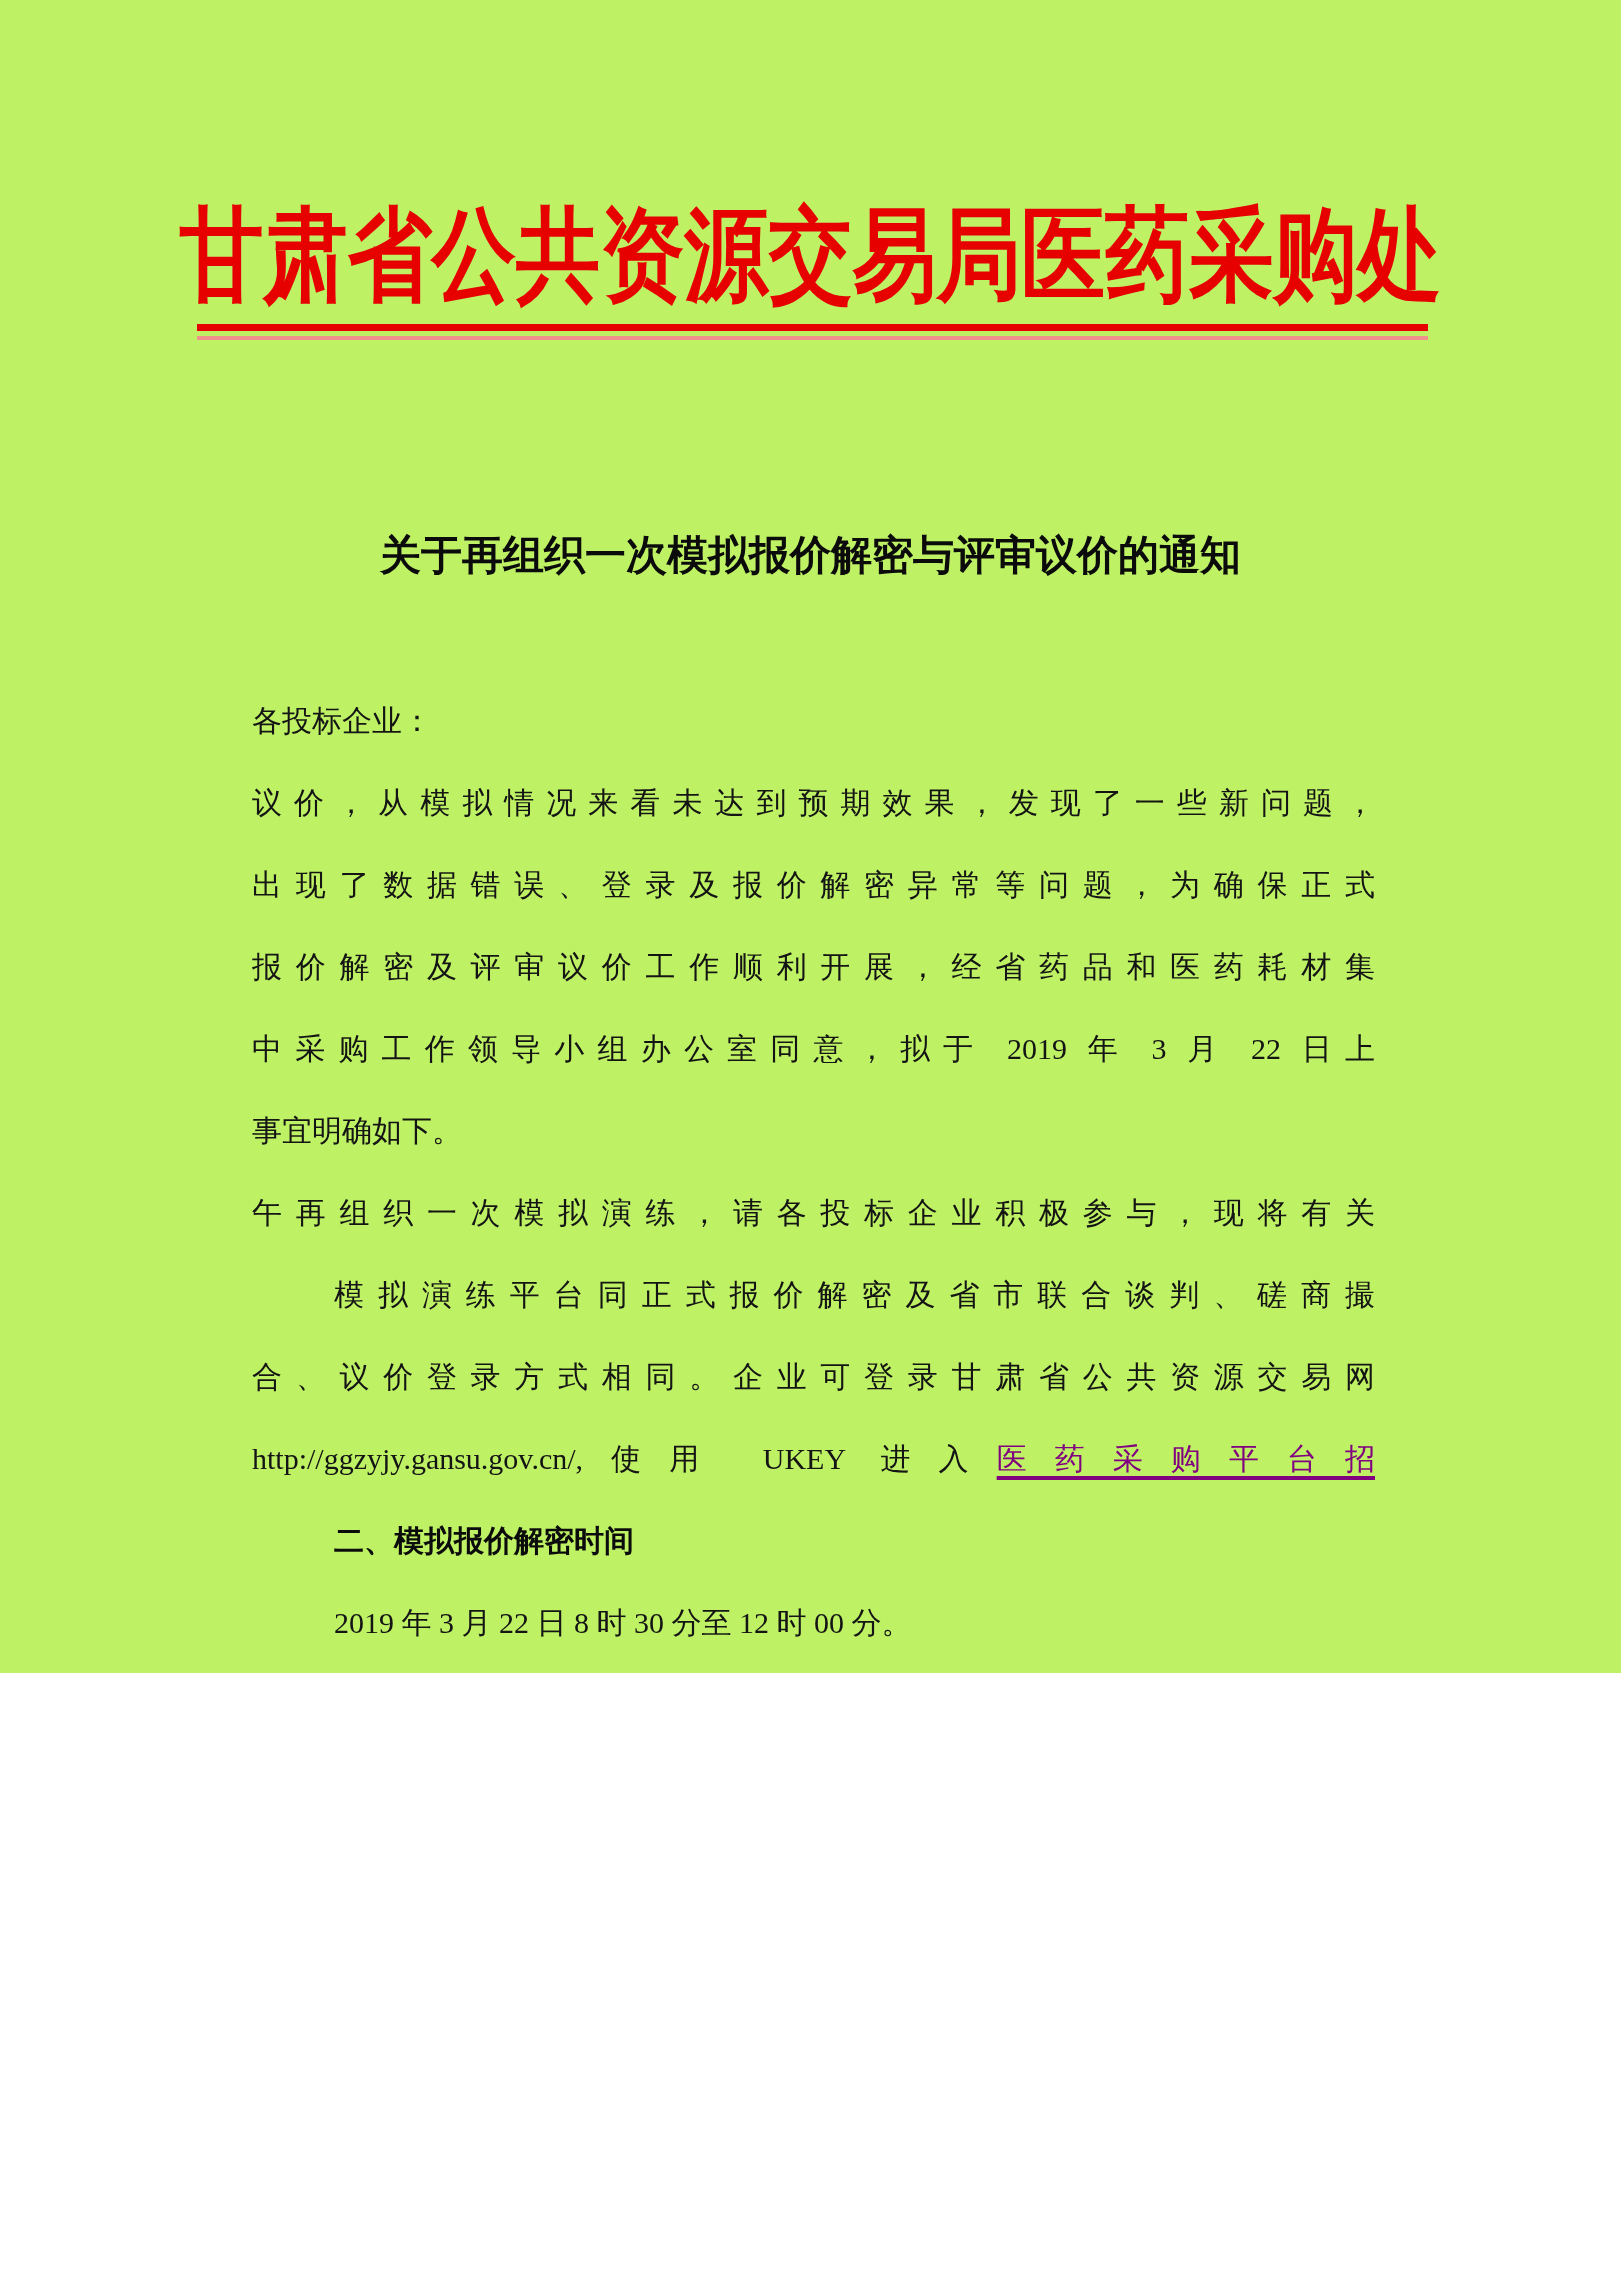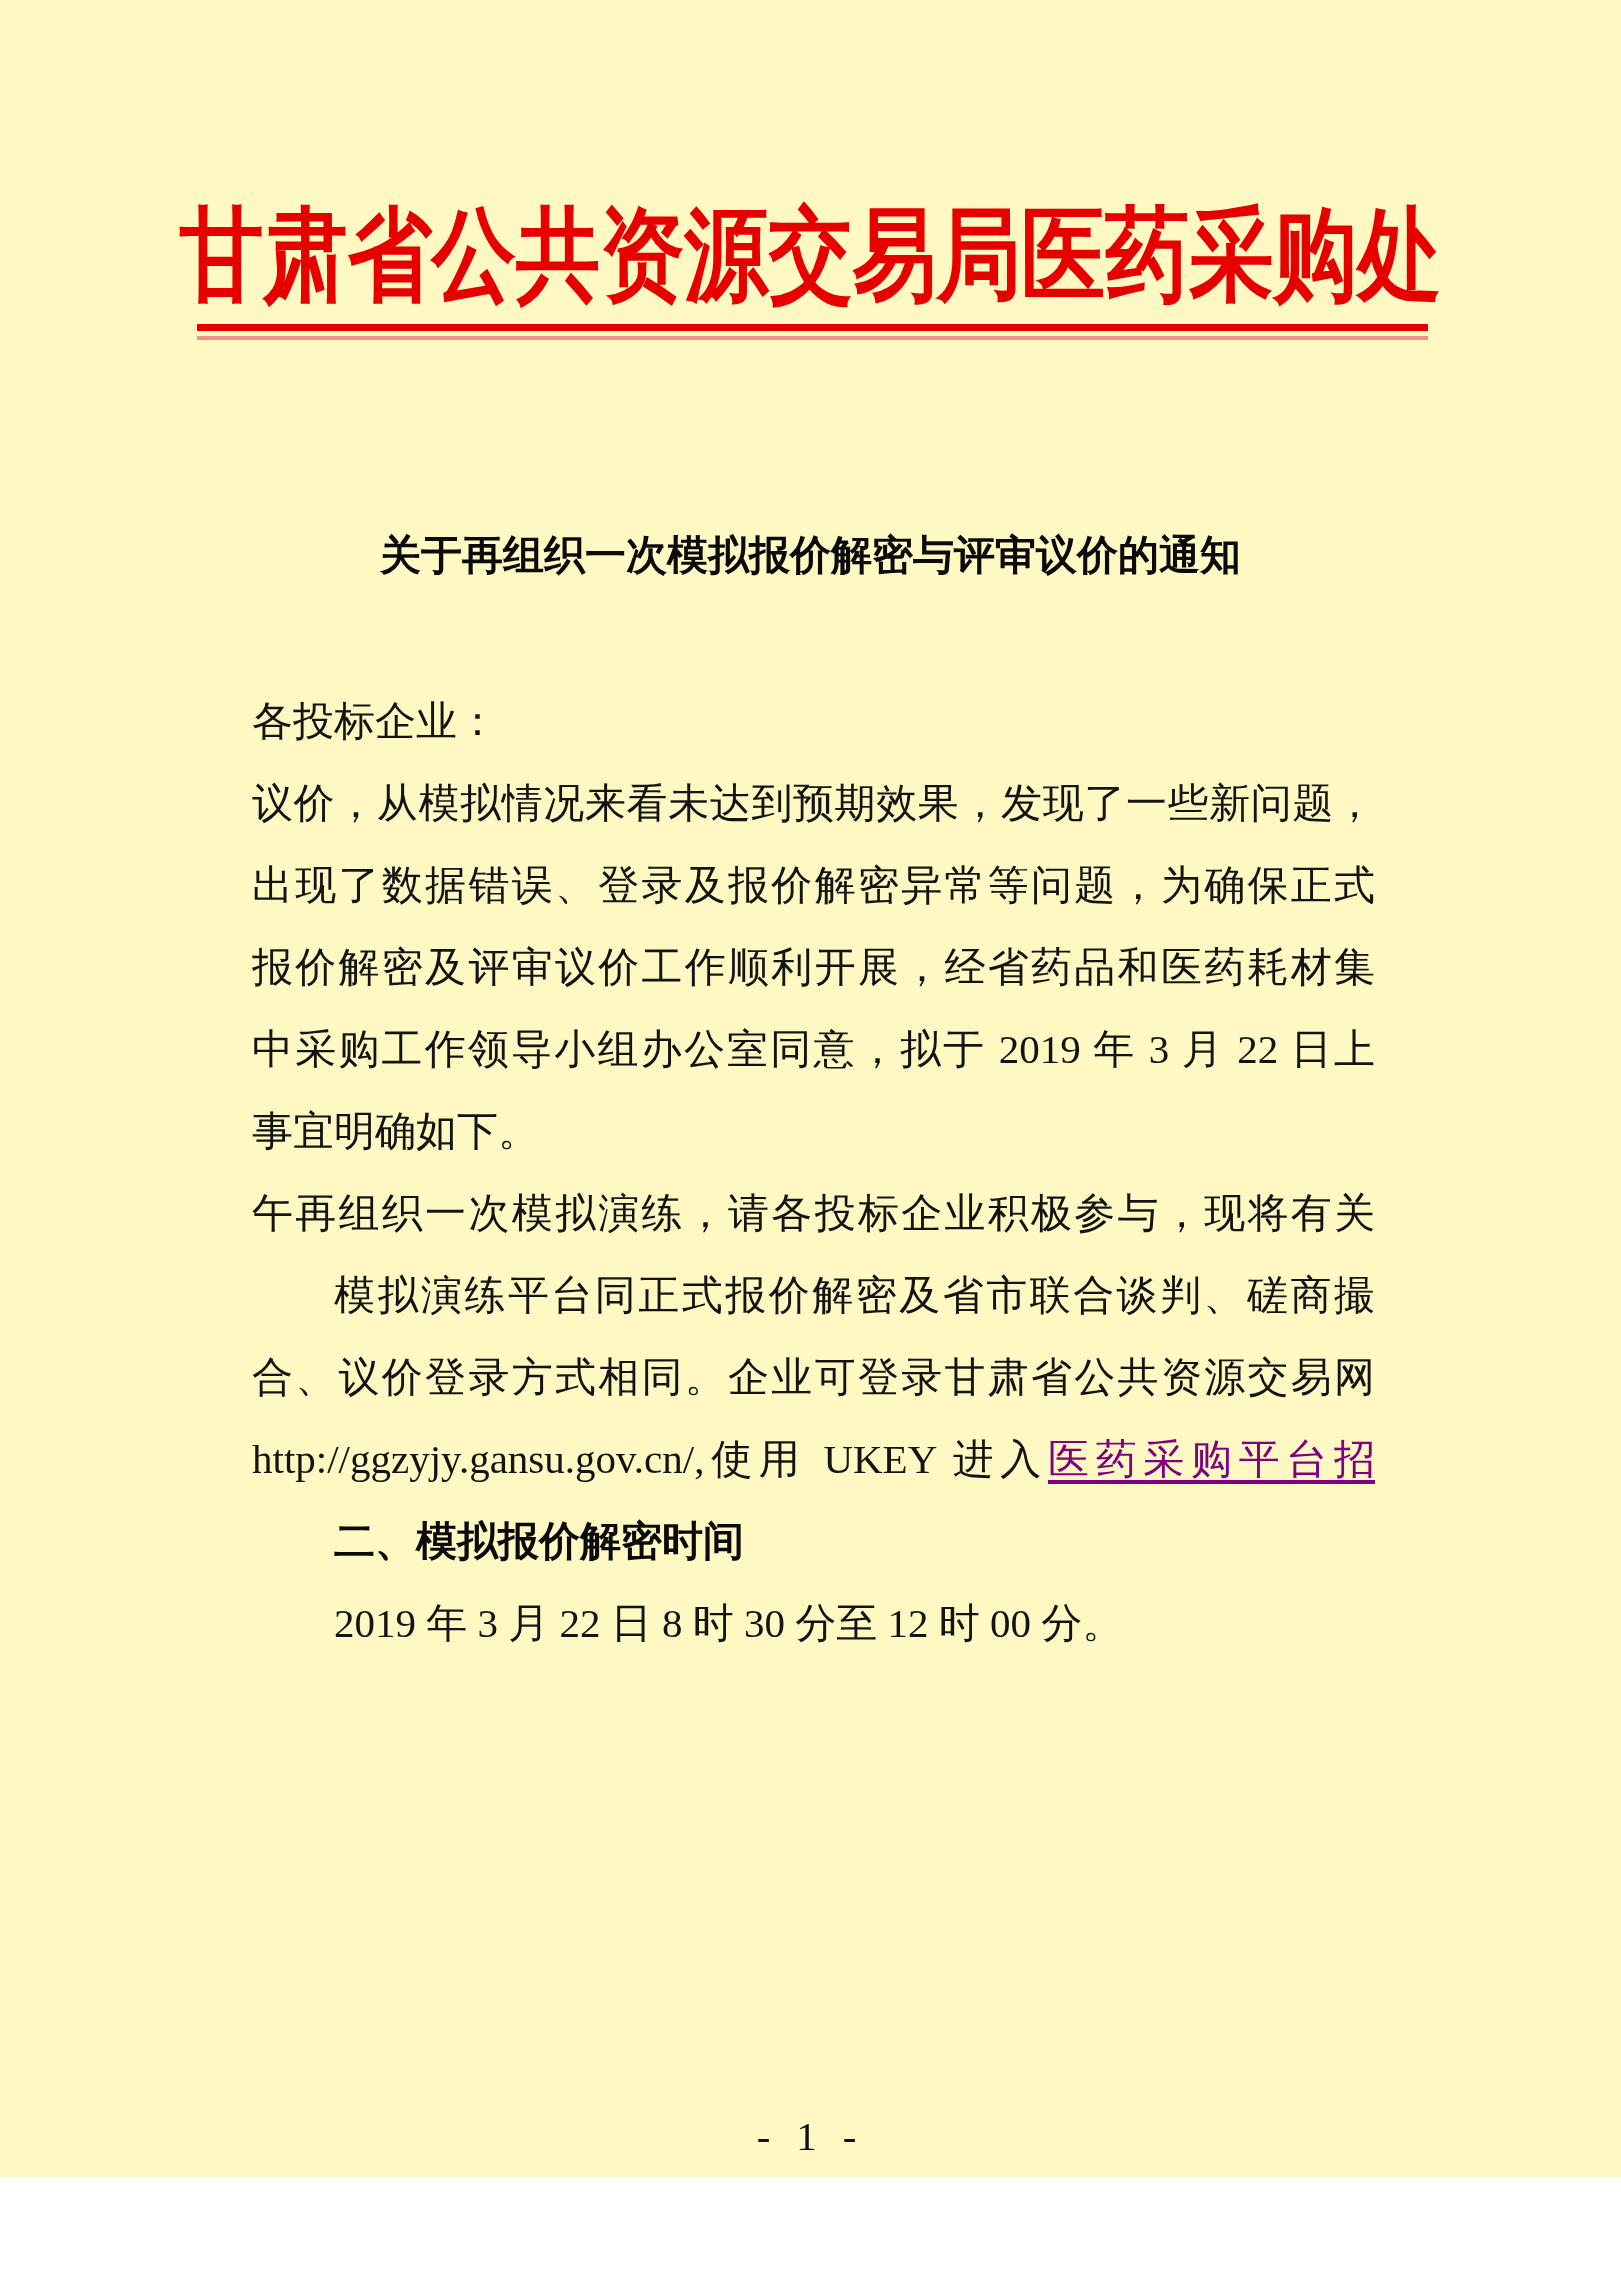--- a/index.html
+++ b/index.html
@@ -3,22 +3,22 @@
 <meta charset="utf-8">
 <style>
   html, body {
     margin: 0;
     padding: 0;
     background: #ffffff;
   }
   .page {
     position: relative;
     width: 1621px;
-    height: 2177px;
-    background: #fef9c3;
+    height: 1673px;
+    background: #bef264;
     color: #111111;
     font-family: "Liberation Serif", "DejaVu Serif", serif;
     overflow: hidden;
   }
   
   .org-title {
     position: absolute;
     top: 199px;
     left: 0;
     width: 100%;
@@ -68,21 +68,21 @@
     line-height: 65px;
     font-weight: bold;
     color: #0b0b0b;
     font-family: "Liberation Sans", "DejaVu Sans", sans-serif;
   }
   .body-block {
     position: absolute;
     top: 680px;
     left: 252px;
     width: 1123px;
-    font-size: 41px;
+    font-size: 30px;
     line-height: 82px;
     color: #141414;
   }
   .line {
     height: 82px;
   }
   .indent {
     padding-left: 82px;
   }
   .justify {

